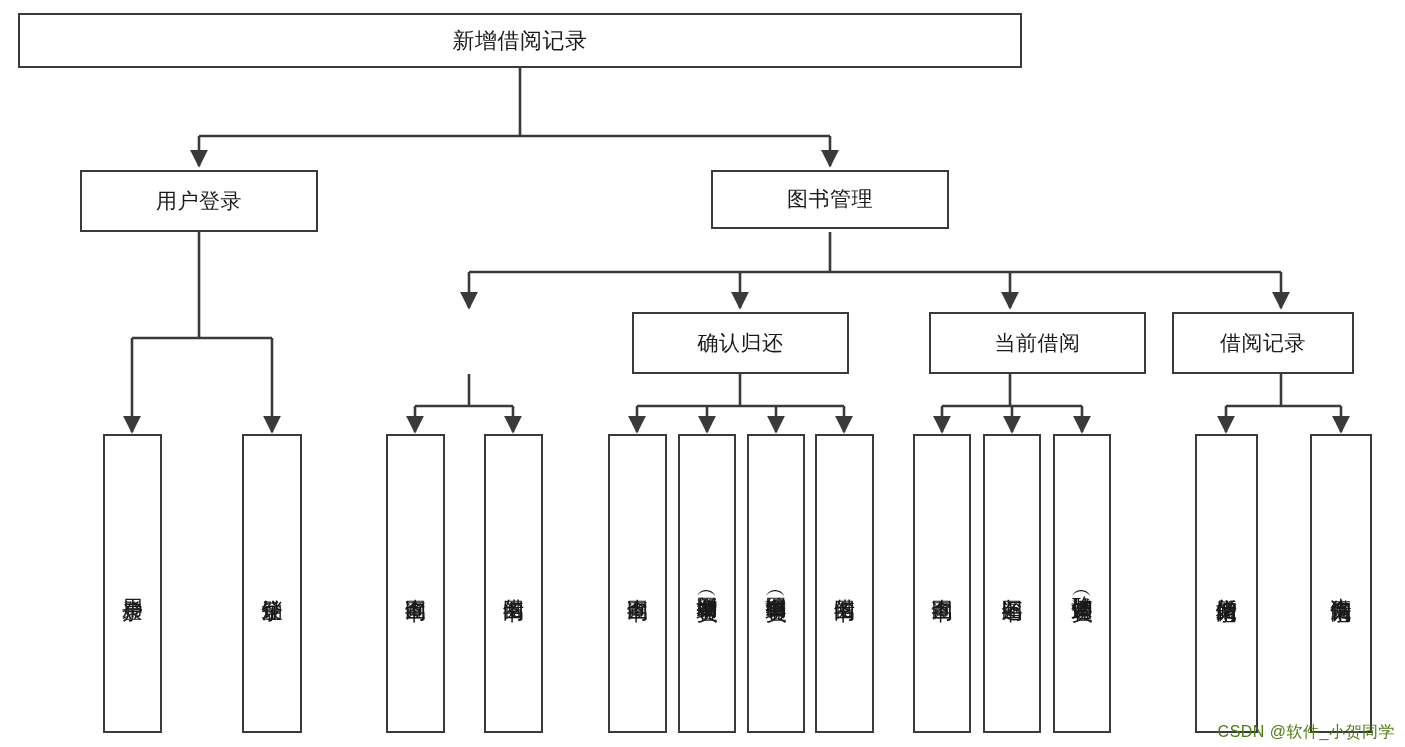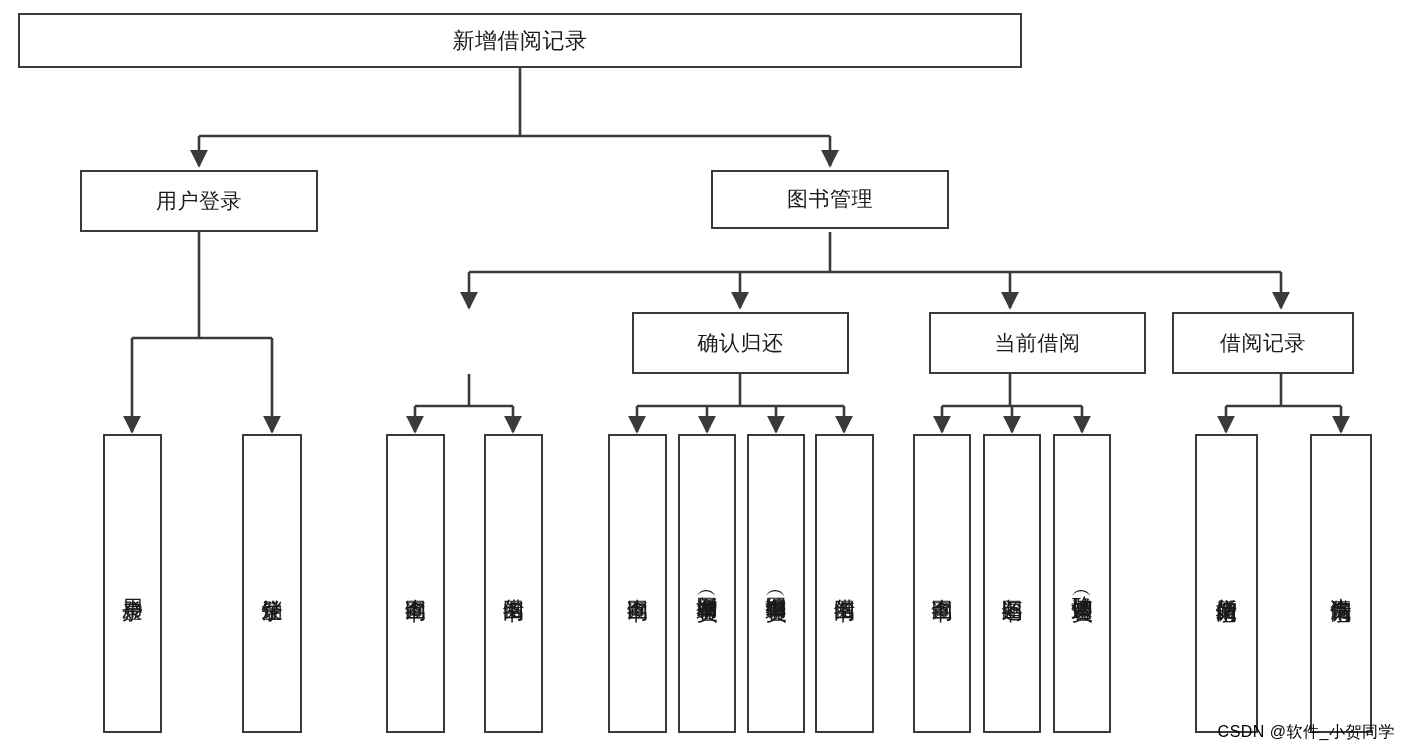--- a/index.html
+++ b/index.html
@@ -56,21 +56,21 @@
     max-height: 100%;
   }
   .node.root .label {
     font-size: 22px;
   }
   #watermark {
     position: absolute;
     right: 10px;
     bottom: 4px;
     font-size: 16px;
-    color: #000000;
+    color: #4d7c0f;
     z-index: 6;
     white-space: nowrap;
     letter-spacing: 0.5px;
   }
 </style>
 </head>
 <body>
 
 <div id="canvas">
 

